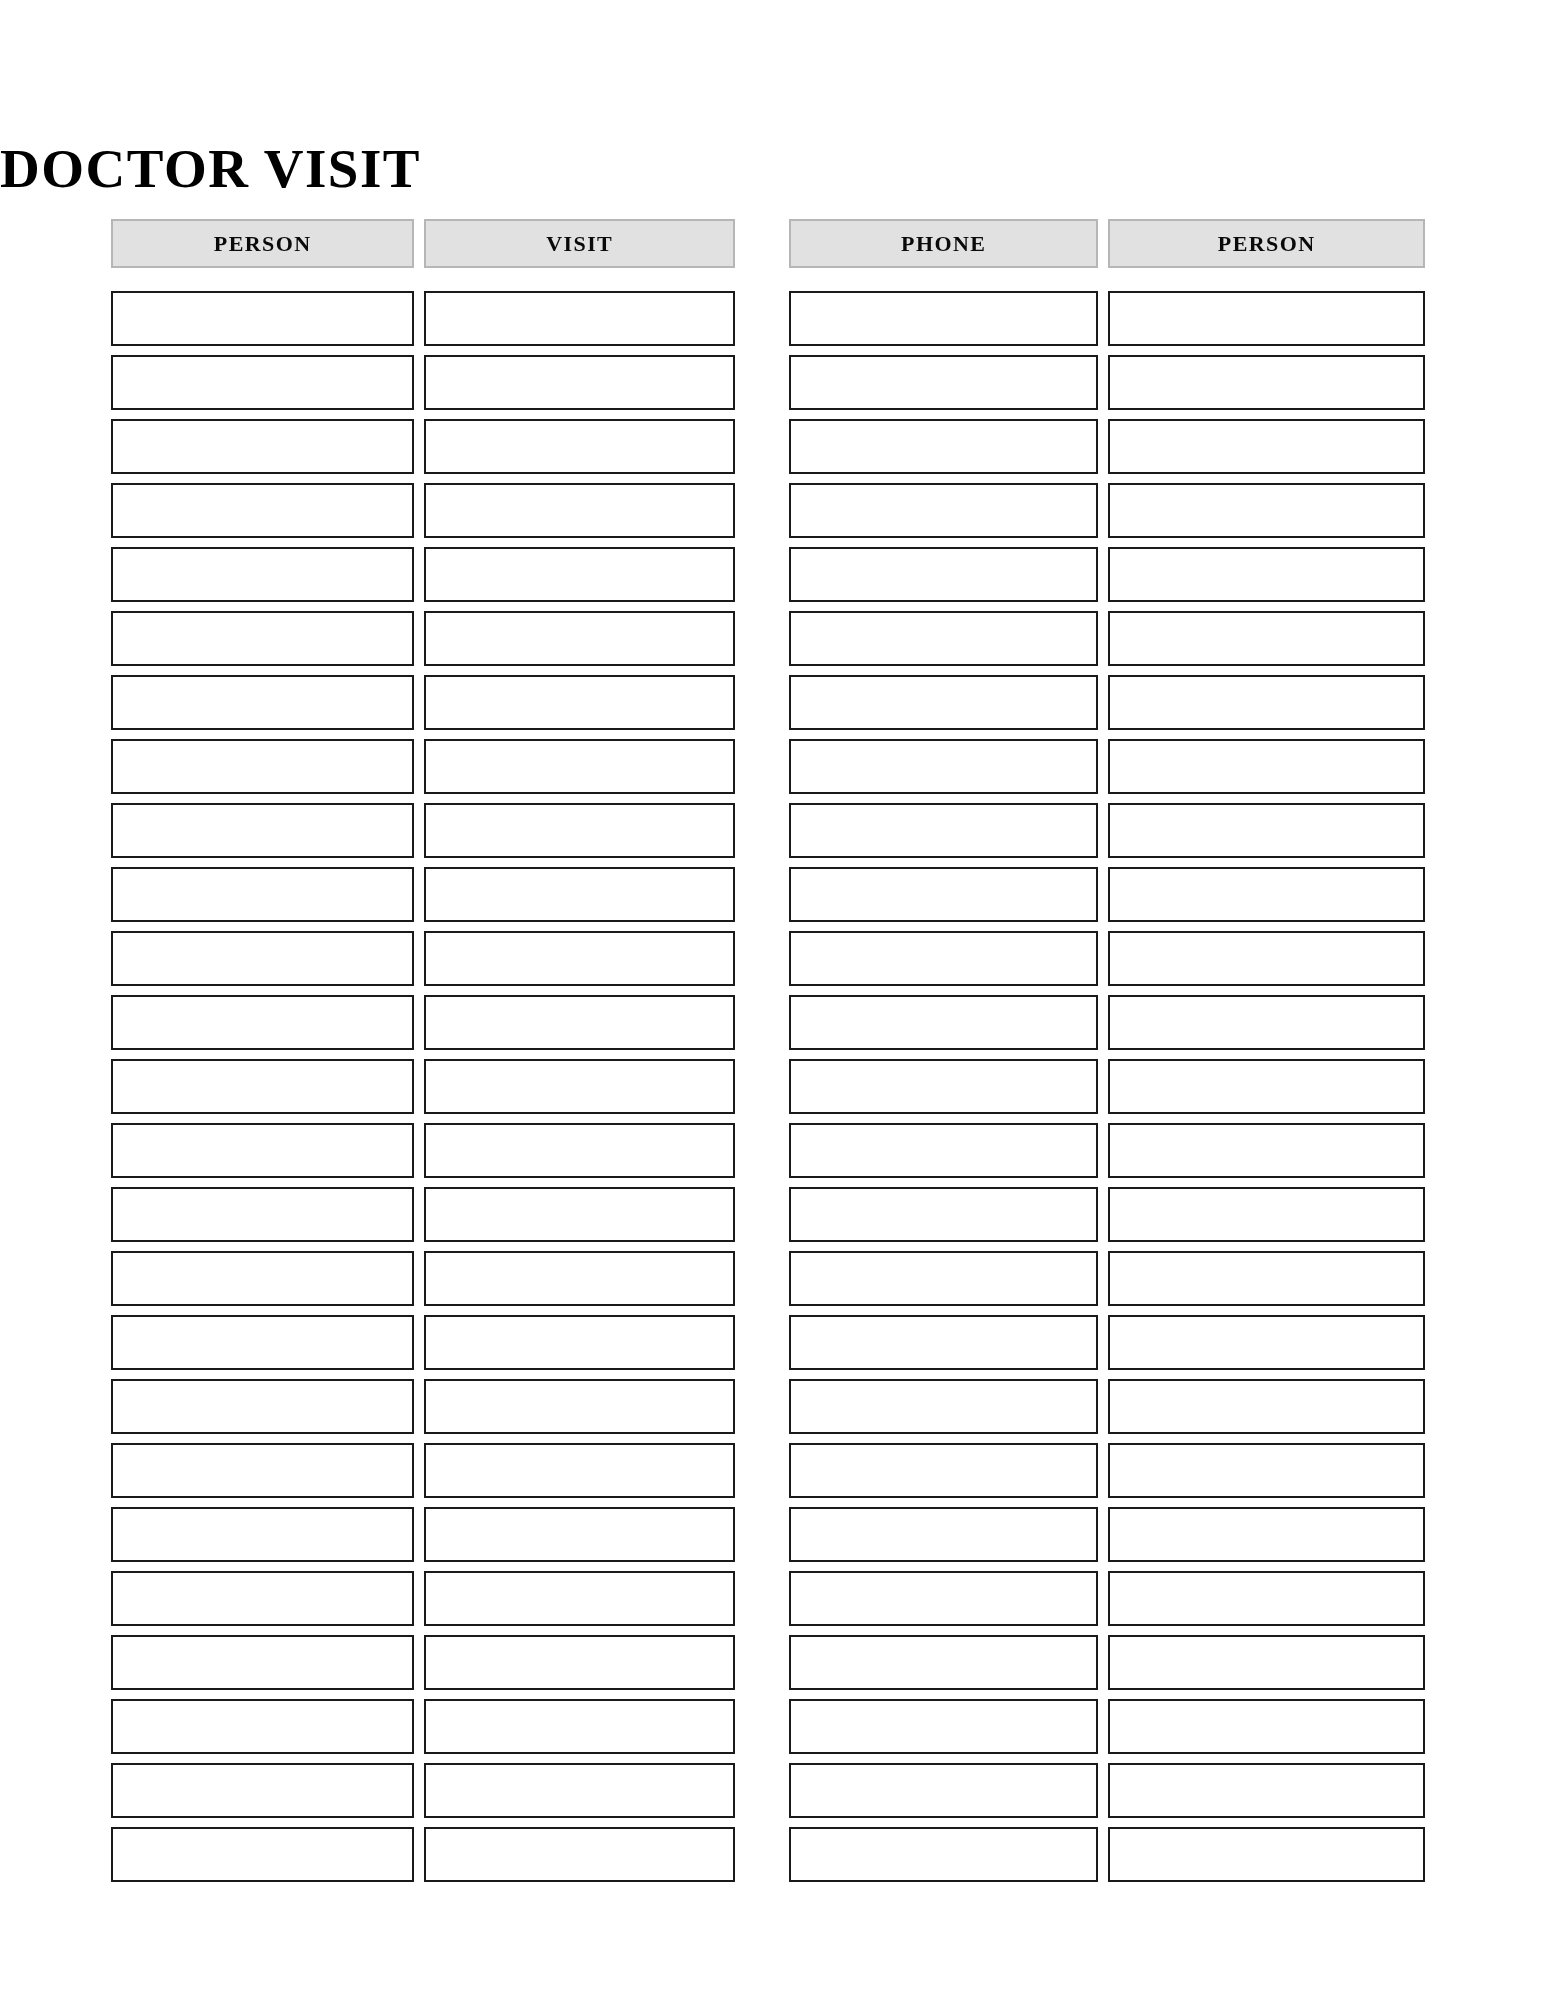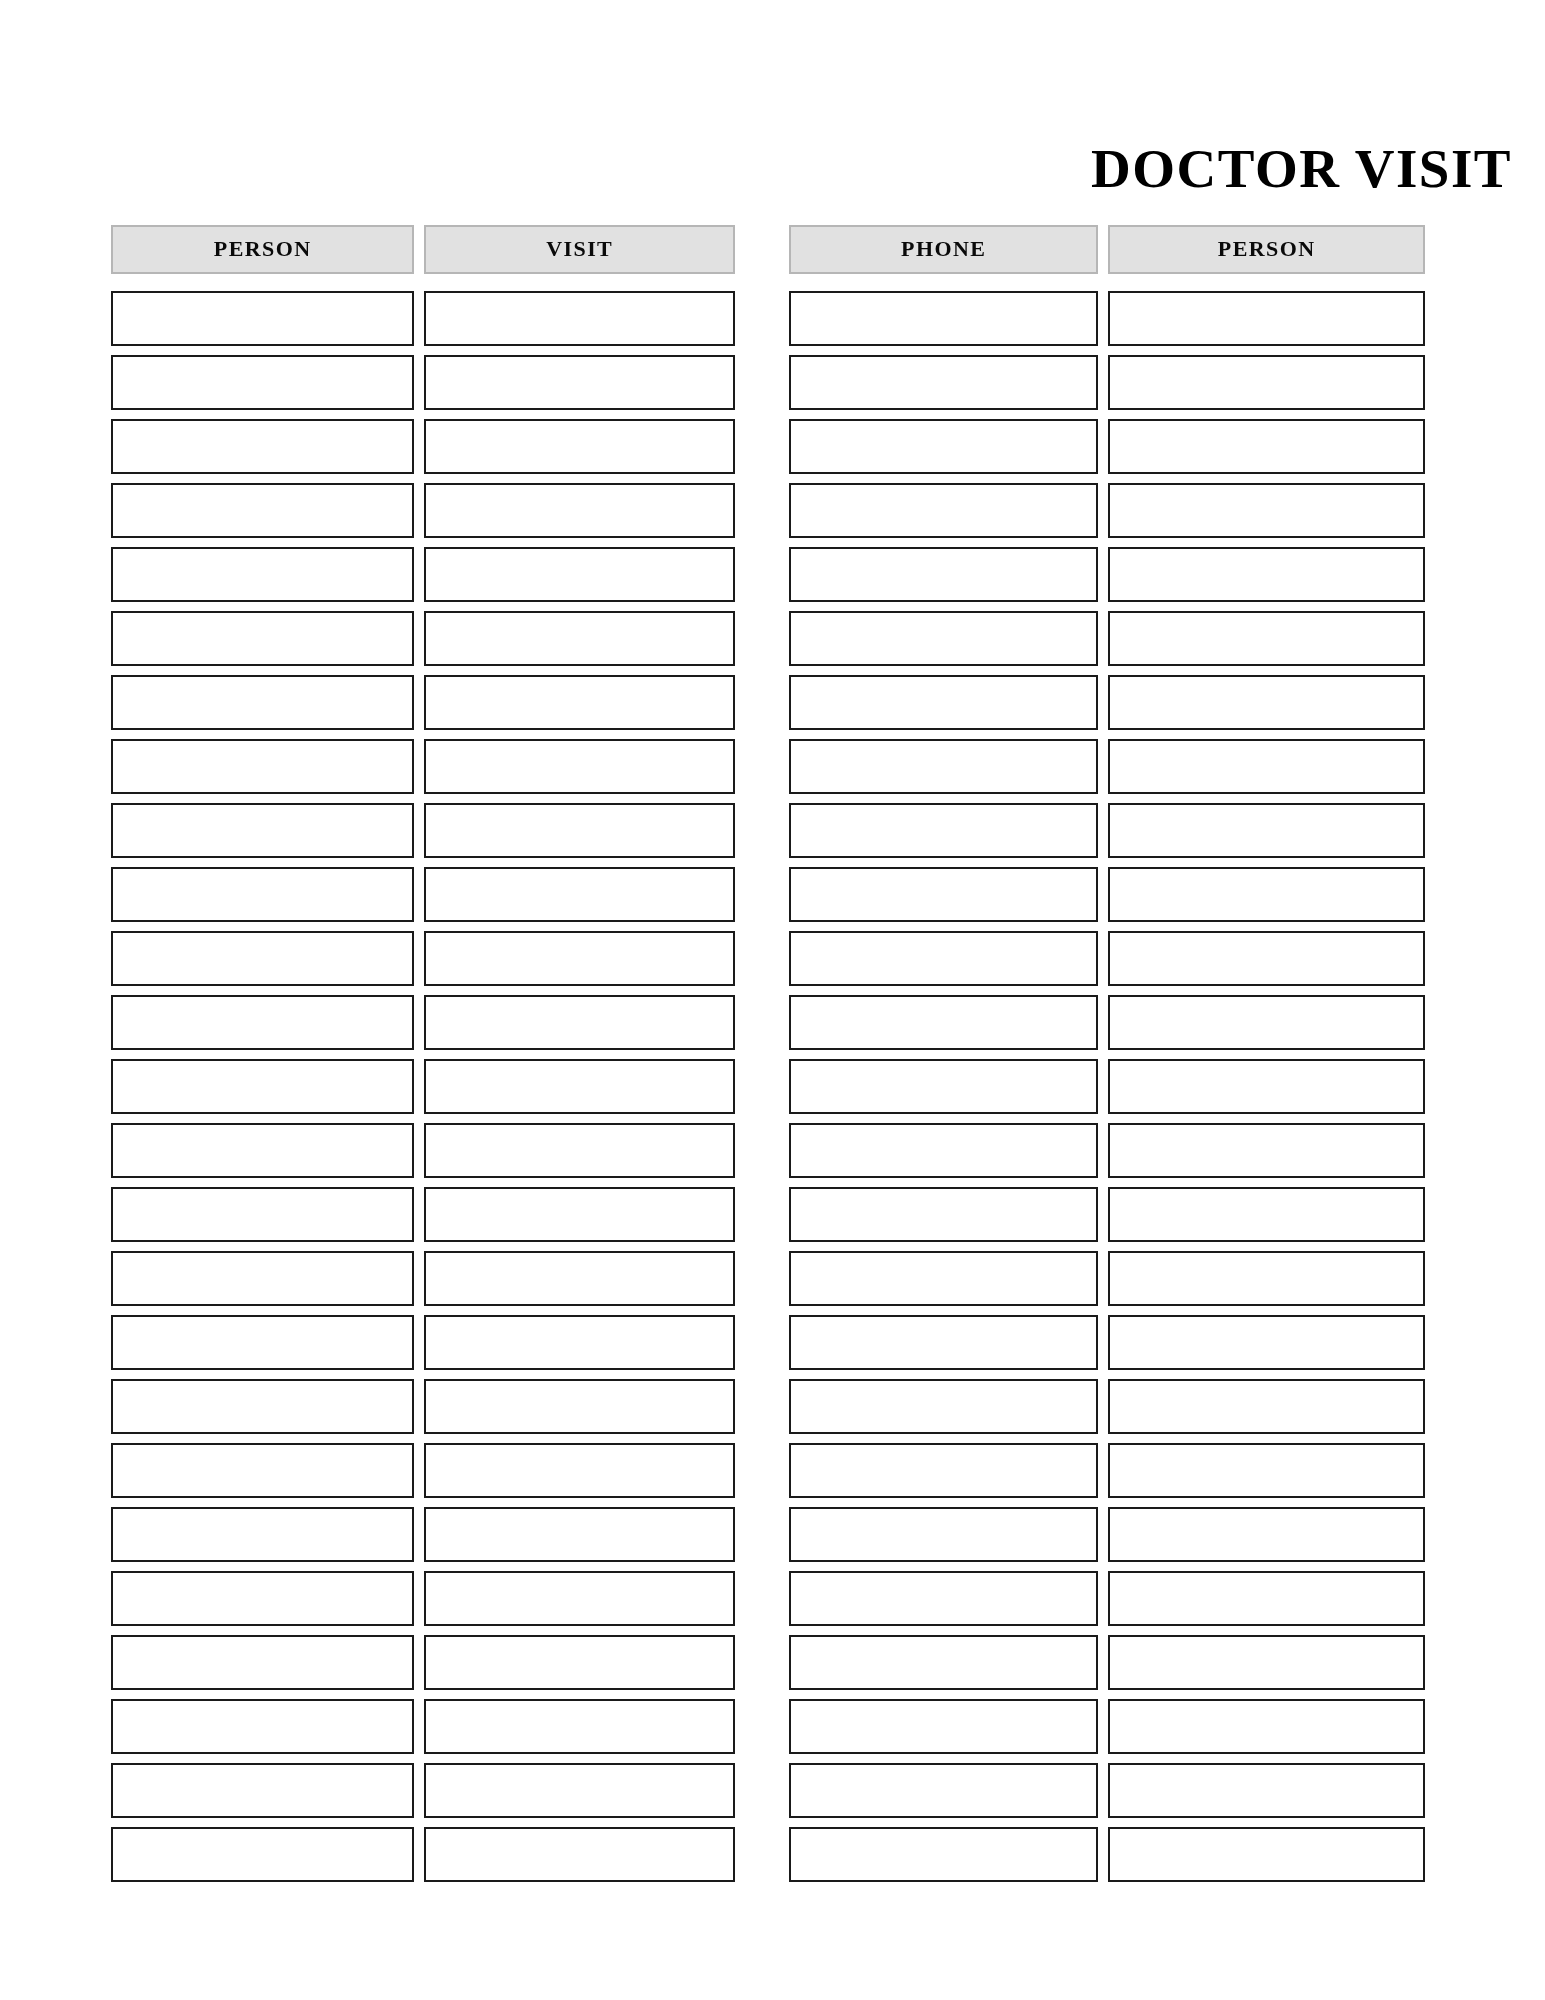--- a/index.html
+++ b/index.html
@@ -24,21 +24,21 @@
     background: #ffffff;
     box-sizing: border-box;
   }
 
   
   .title {
     position: absolute;
     left: 0;
     top: 103px;
     width: 1512px;
-    text-align: right;
+    text-align: left;
     font-family: "Liberation Serif", "DejaVu Serif", serif;
     font-weight: bold;
     font-size: 55px;
     line-height: 58px;
     letter-spacing: 1.5px;
     color: #000000;
     white-space: nowrap;
   }
 
   
@@ -47,21 +47,20 @@
     left: 111px;
     top: 219px;
     width: 1314px;
   }
 
   .head-row {
     display: flex;
     width: 1314px;
     height: 60px;
     margin-bottom: 12px;
-    align-items: center;
   }
 
   .head-cell {
     background: #e1e1e1;
     border: 2px solid #b6b6b6;
     box-sizing: border-box;
     display: flex;
     align-items: center;
     justify-content: center;
     font-family: "Liberation Serif", "DejaVu Serif", serif;

